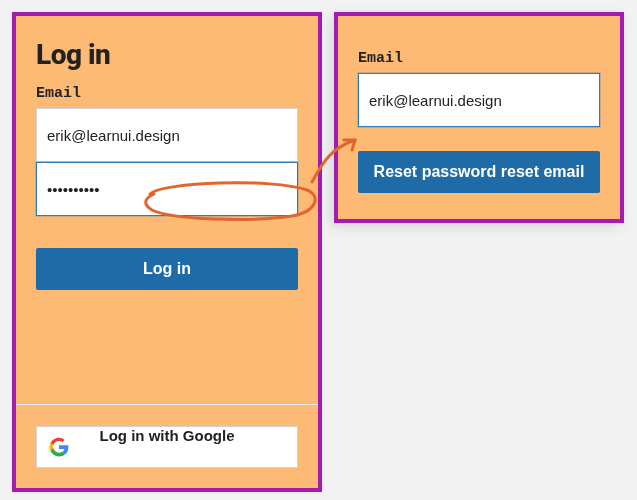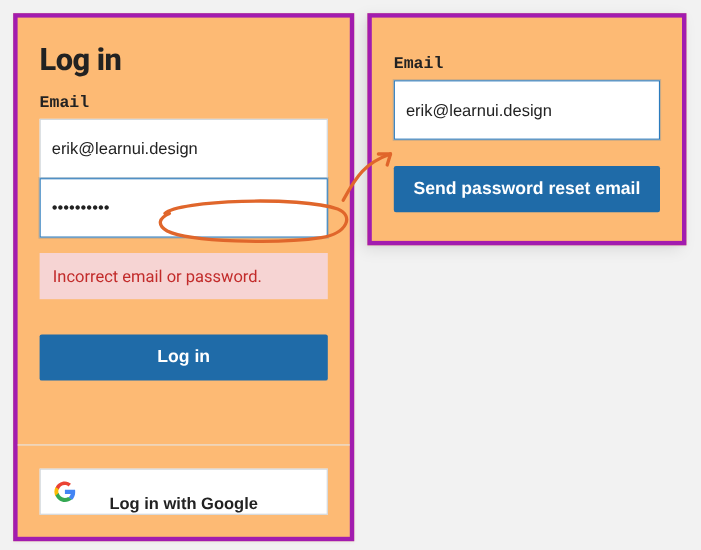--- a/index.html
+++ b/index.html
@@ -111,21 +111,21 @@
     position: absolute;
     left: 20px; right: 20px;
     top: 410px;
     height: 42px;
     background: #fff;
     border: 1px solid #cfd4d9;
     color: #222;
     font-weight: 700;
     font-size: 15px;
     display: flex;
-    align-items: flex-end;
+    align-items: flex-start;
     justify-content: center;
     gap: 10px;
     cursor: pointer;
   }
   .g-icon {
     position: absolute;
     left: 12px;
     top: 50%;
     transform: translateY(-50%);
     width: 20px; height: 20px;
@@ -145,21 +145,20 @@
   <div class="card login-card">
     <h1>Log in</h1>
 
     <div class="label-row">
       <label>Email</label>
     </div>
     <input type="text" class="input" value="erik@learnui.design" style="">
 
     <input type="text" class="input focus" value="••••••••••" style="">
 
-    <div class="error-banner">Incorrect email or password.</div>
 
     <button class="btn btn-primary login-primary">Log in</button>
 
     <div class="divider login-divider"></div>
 
     <button class="btn-google">
       <span class="g-icon">
         <svg viewBox="0 0 48 48" width="20" height="20">
           <path fill="#EA4335" d="M24 9.5c3.7 0 6.3 1.6 7.7 2.9l5.6-5.5C33.9 3.4 29.5 1.5 24 1.5 14.9 1.5 7.1 6.9 3.7 14.7l6.7 5.2C12 14 17.5 9.5 24 9.5z"></path>
           <path fill="#4285F4" d="M46.5 24.5c0-1.6-.1-3.1-.4-4.5H24v9h12.7c-.6 3-2.3 5.5-4.9 7.2l7.5 5.8c4.4-4.1 7.2-10.1 7.2-17.5z"></path>
@@ -172,21 +171,21 @@
     </button>
   </div>
 
   <div class="card reset-card">
 
     <div class="label-row">
       <label>Email</label>
     </div>
     <input type="text" class="input focus" value="erik@learnui.design" style="">
 
-    <button class="btn btn-primary reset-primary">Send password reset email</button>
+    <button class="btn btn-primary reset-primary">Reset password reset email</button>
   </div>
 
   <svg class="annot" width="637" height="500">
     <g fill="none" stroke="#e0662b" stroke-width="3" stroke-linecap="round" stroke-linejoin="round">
 
       <path d="M138 182 
                C 150 170, 260 166, 295 178
                C 310 184, 304 200, 280 204
                C 240 210, 160 208, 140 198
                C 130 192, 133 186, 142 182"></path>

